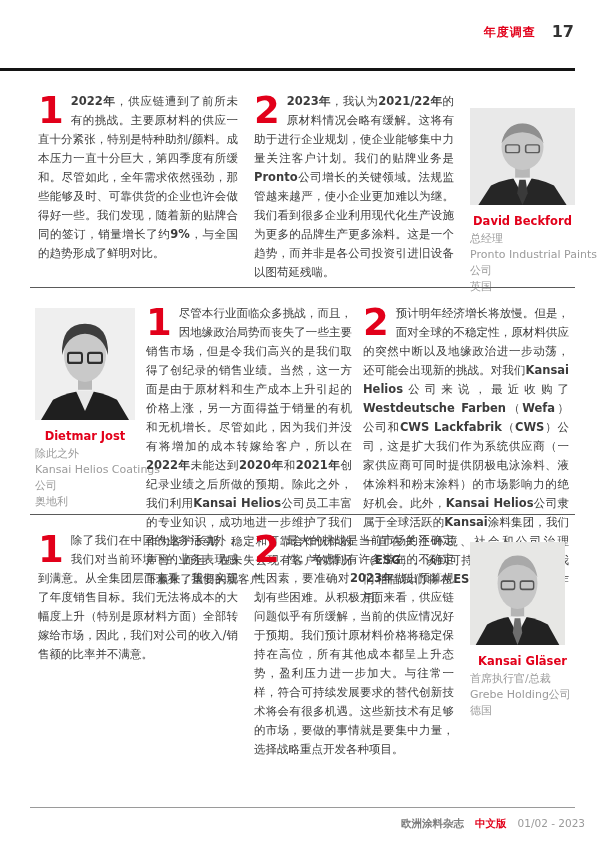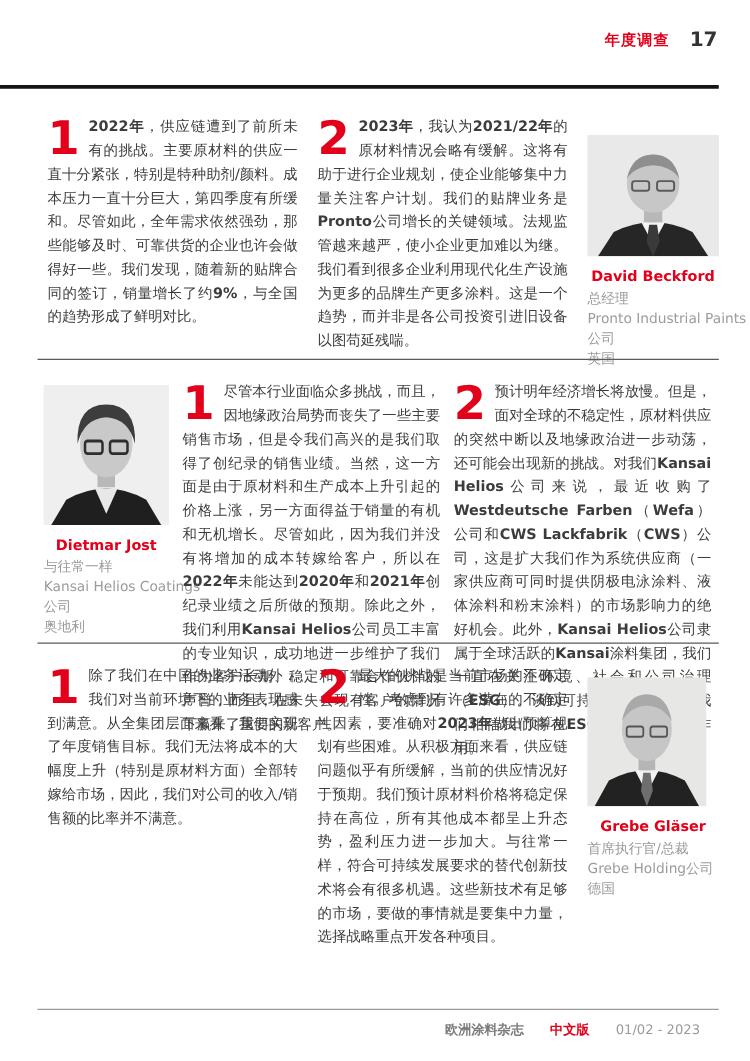--- a/index.html
+++ b/index.html
@@ -77,25 +77,25 @@
     color: #9b9b9b;
     font-size: 11px;
     line-height: 16px;
     white-space: nowrap;
   }
 
   
   .footer {
     position: absolute;
     top: 817px;
-    right: 40px;
+    right: 15px;
     font-size: 10.5px;
     color: #8c8c8c;
     display: flex;
-    gap: 21px;
+    gap: 11px;
     align-items: baseline;
   }
   .f-mag   { color: #7c7c7c; font-weight: bold; }
   .f-ed    { color: #e2001a; font-weight: bold; }
   .f-issue { color: #9a9a9a; }
 </style>
 </head>
 <body>
 
 <div class="page">
@@ -146,21 +146,21 @@
         <rect x="0" y="0" width="100" height="100" fill="#efefef"></rect>
         <path d="M6,100 L18,82 Q50,66 82,82 L94,100 Z" fill="#1f1f1f"></path>
         <rect x="43" y="58" width="14" height="15" fill="#b8b8b8"></rect>
         <ellipse cx="50" cy="42" rx="21" ry="24" fill="#c9c9c9"></ellipse>
         <path d="M27,42 Q26,14 50,14 Q74,14 73,42 Q68,24 50,23 Q32,24 27,42 Z" fill="#3d3d3d"></path>
         <rect x="33" y="40" width="14" height="9" rx="2" fill="none" stroke="#2e2e2e" stroke-width="2"></rect>
         <rect x="53" y="40" width="14" height="9" rx="2" fill="none" stroke="#2e2e2e" stroke-width="2"></rect>
         <polygon points="41,74 59,74 50,92" fill="#e8e8e8"></polygon>
       </svg>
       <div class="p-name">Dietmar Jost</div>
-      <div class="p-line">与往常一样</div>
+      <div class="p-line">除此之外</div>
       <div class="p-line">Kansai Helios Coatings</div>
       <div class="p-line">公司</div>
       <div class="p-line">奥地利</div>
     </div>
     <div class="col">
       <p class="para">
         <span class="dropnum">1</span><span><span>尽管本行业面临众多挑战，而且，因地缘政治局势而丧失了一些主要销售市场，但是令我们高兴的是我们取得了创纪录的销售业绩。当然，这一方面是由于原材料和生产成本上升引起的价格上涨，另一方面得益于销量的有机和无机增长。尽管如此，因为我们并没有将增加的成本转嫁给客户，所以在</span><span class="b">2022年</span><span>未能达到</span><span class="b">2020年</span><span>和</span><span class="b">2021年</span><span>创纪录业绩之后所做的预期。除此之外，我们利用</span><span class="b">Kansai Helios</span><span>公司员工丰富的专业知识，成功地进一步维护了我们作为客户长期、稳定和可靠合作伙伴的声誉，而且，在未失去现有客户的情况下赢来了重要的新客户。</span></span>
       </p>
     </div>
     <div class="col">
@@ -188,21 +188,21 @@
         <rect x="0" y="0" width="100" height="100" fill="#e7e7e5"></rect>
         <path d="M6,100 L18,80 Q50,64 82,80 L94,100 Z" fill="#222222"></path>
         <rect x="43" y="56" width="14" height="16" fill="#b5b5b5"></rect>
         <ellipse cx="50" cy="40" rx="21" ry="25" fill="#c6c6c6"></ellipse>
         <path d="M29,34 Q33,13 50,13 Q67,13 71,34 Q63,22 50,22 Q37,22 29,34 Z" fill="#a9a9a9"></path>
         <rect x="33" y="38" width="14" height="8" rx="2" fill="none" stroke="#555555" stroke-width="1.5"></rect>
         <rect x="53" y="38" width="14" height="8" rx="2" fill="none" stroke="#555555" stroke-width="1.5"></rect>
         <polygon points="40,72 60,72 50,90" fill="#f2f2f2"></polygon>
         <polygon points="47,74 53,74 55,88 50,100 45,88" fill="#6e6e6e"></polygon>
       </svg>
-      <div class="p-name">Grebe Gläser</div>
+      <div class="p-name">Kansai Gläser</div>
       <div class="p-line">首席执行官/总裁</div>
       <div class="p-line">Grebe Holding公司</div>
       <div class="p-line">德国</div>
     </div>
   </section>
 
   <div class="rule rule-thin rule-foot"></div>
 
   <div class="footer">
     <span class="f-mag">欧洲涂料杂志</span>

